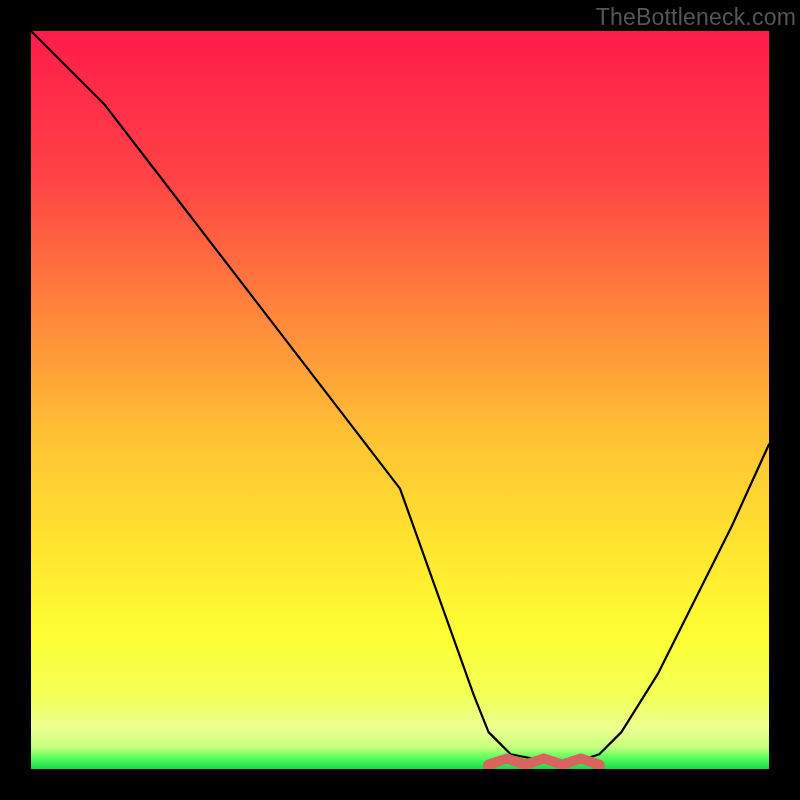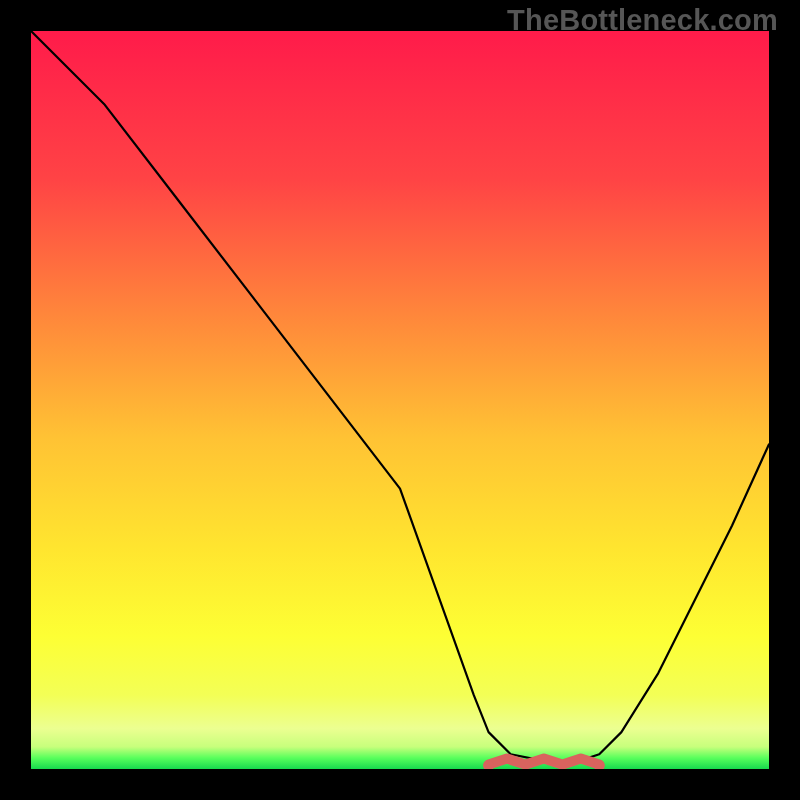--- a/index.html
+++ b/index.html
@@ -6,24 +6,24 @@
   html, body { width: 800px; height: 800px; overflow: hidden; background: #000; }
   .frame {
     position: relative;
     width: 800px;
     height: 800px;
     background: #000;
   }
   .watermark {
     position: absolute;
     top: 4px;
-    right: 22px;
+    right: 4px;
     font-family: Arial, Helvetica, sans-serif;
-    font-size: 29px;
-    font-weight: bold;
+    font-size: 23px;
+    font-weight: normal;
     color: #565656;
     letter-spacing: 0.2px;
     z-index: 10;
   }
   .plot {
     position: absolute;
     left: 31px;
     top: 31px;
     width: 738px;
     height: 738px;

